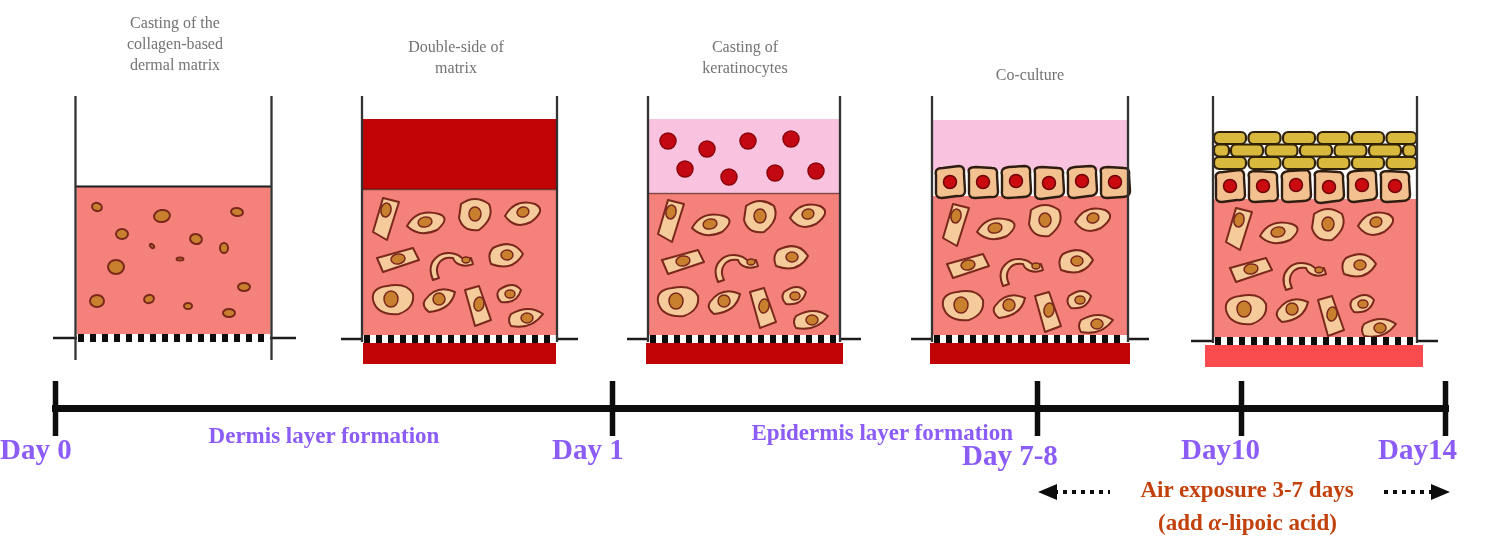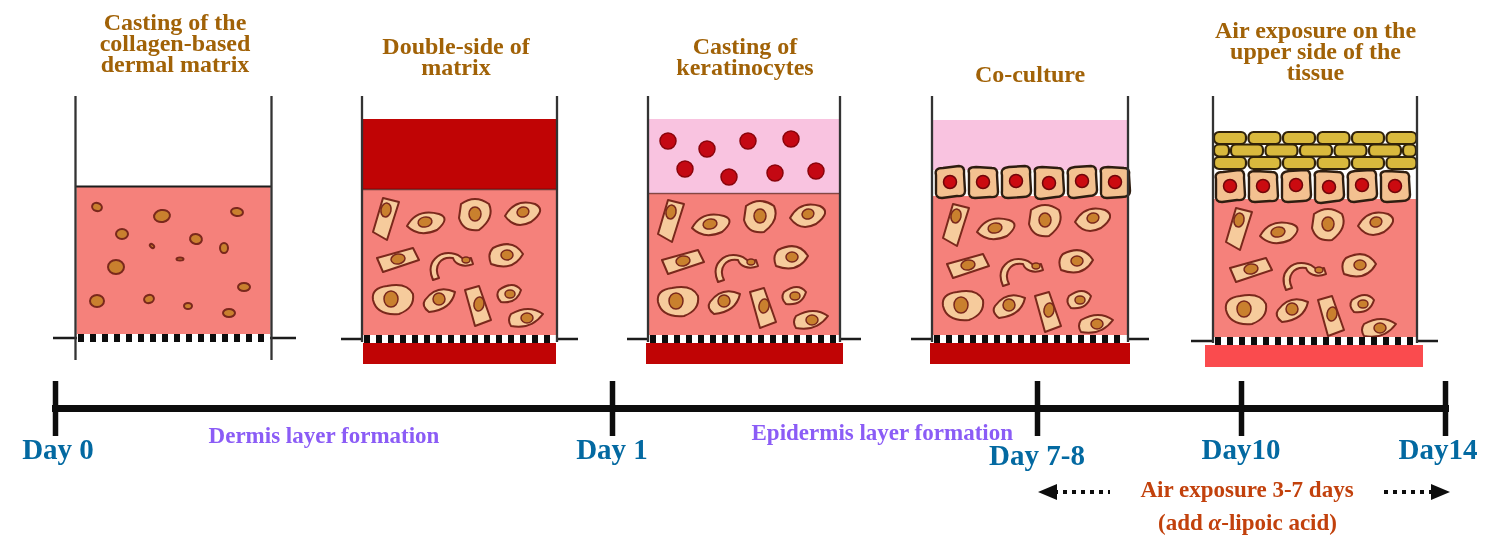--- a/index.html
+++ b/index.html
@@ -2,25 +2,25 @@
 <html style="--dermis-pink: #f5817b; --media-dark-red: #c00405; --media-light-pink: #f9c3e0; --media-coral: #fa4b4e; --cell-tan: #f6cb9c; --cell-outline: #7a281c; --nucleus-orange: #c9802e; --keratinocyte-fill: #f3c190; --keratinocyte-nucleus: #cb0a10; --keratinocyte-outline: #2e1d10; --squame-yellow: #d9b93d; --squame-outline: #30220a; --seeded-cell-red: #c40813; --ink: #0d0d0d; --wall-gray: #333333;"><head>
 <meta charset="utf-8">
 <style>
   html,body{margin:0;padding:0;background:#fff;}
   .canvas{
     position:relative;width:1500px;height:551px;background:#fff;overflow:hidden;
     font-family:"Liberation Serif","DejaVu Serif",serif;color:#141414;
   }
   .art{position:absolute;left:0;top:0;}
   .stage-title{
-    position:absolute;text-align:center;font-weight:bold;font-size:24px;line-height:21px;color:#a16207;
+    position:absolute;text-align:center;font-weight:normal;font-size:16px;line-height:21px;color:#737373;
   }
   .stage-title span{display:block;}
   .day-label{
-    position:absolute;text-align:center;font-weight:bold;font-size:29px;line-height:30px;color:#0369a1;
+    position:absolute;font-weight:bold;font-size:29px;line-height:30px;color:#8b5cf6;
   }
   .phase-label{
     position:absolute;text-align:center;font-weight:bold;font-size:23px;line-height:25px;color:#8b5cf6;
   }
   .air-label{
     position:absolute;text-align:center;font-weight:bold;font-size:23px;line-height:26px;color:#c2410c;
   }
   .alpha-italic{font-style:italic;}
 </style>
 </head>
@@ -230,25 +230,20 @@
 
   <div class="stage-title" style="left:645px;top:36px;width:200px;">
     <span>Casting of</span>
     <span>keratinocytes</span>
   </div>
 
   <div class="stage-title" style="left:930px;top:64px;width:200px;">
     <span>Co-culture</span>
   </div>
 
-  <div class="stage-title" style="left:1203px;top:20px;width:225px;">
-    <span>Air exposure on the</span>
-    <span>upper side of the</span>
-    <span>tissue</span>
-  </div>
 
   <div class="day-label" style="left:0px;top:434px;width:116px;">Day 0</div>
   <div class="day-label" style="left:552px;top:434px;width:120px;">Day 1</div>
   <div class="day-label" style="left:962px;top:440px;width:150px;">Day 7-8</div>
   <div class="day-label" style="left:1181px;top:434px;width:120px;">Day10</div>
   <div class="day-label" style="left:1378px;top:434px;width:120px;">Day14</div>
 
   <div class="phase-label" style="left:174px;top:423px;width:300px;">Dermis layer formation</div>
   <div class="phase-label" style="left:663px;top:420px;width:350px;text-align:right;">Epidermis layer formation</div>
 

